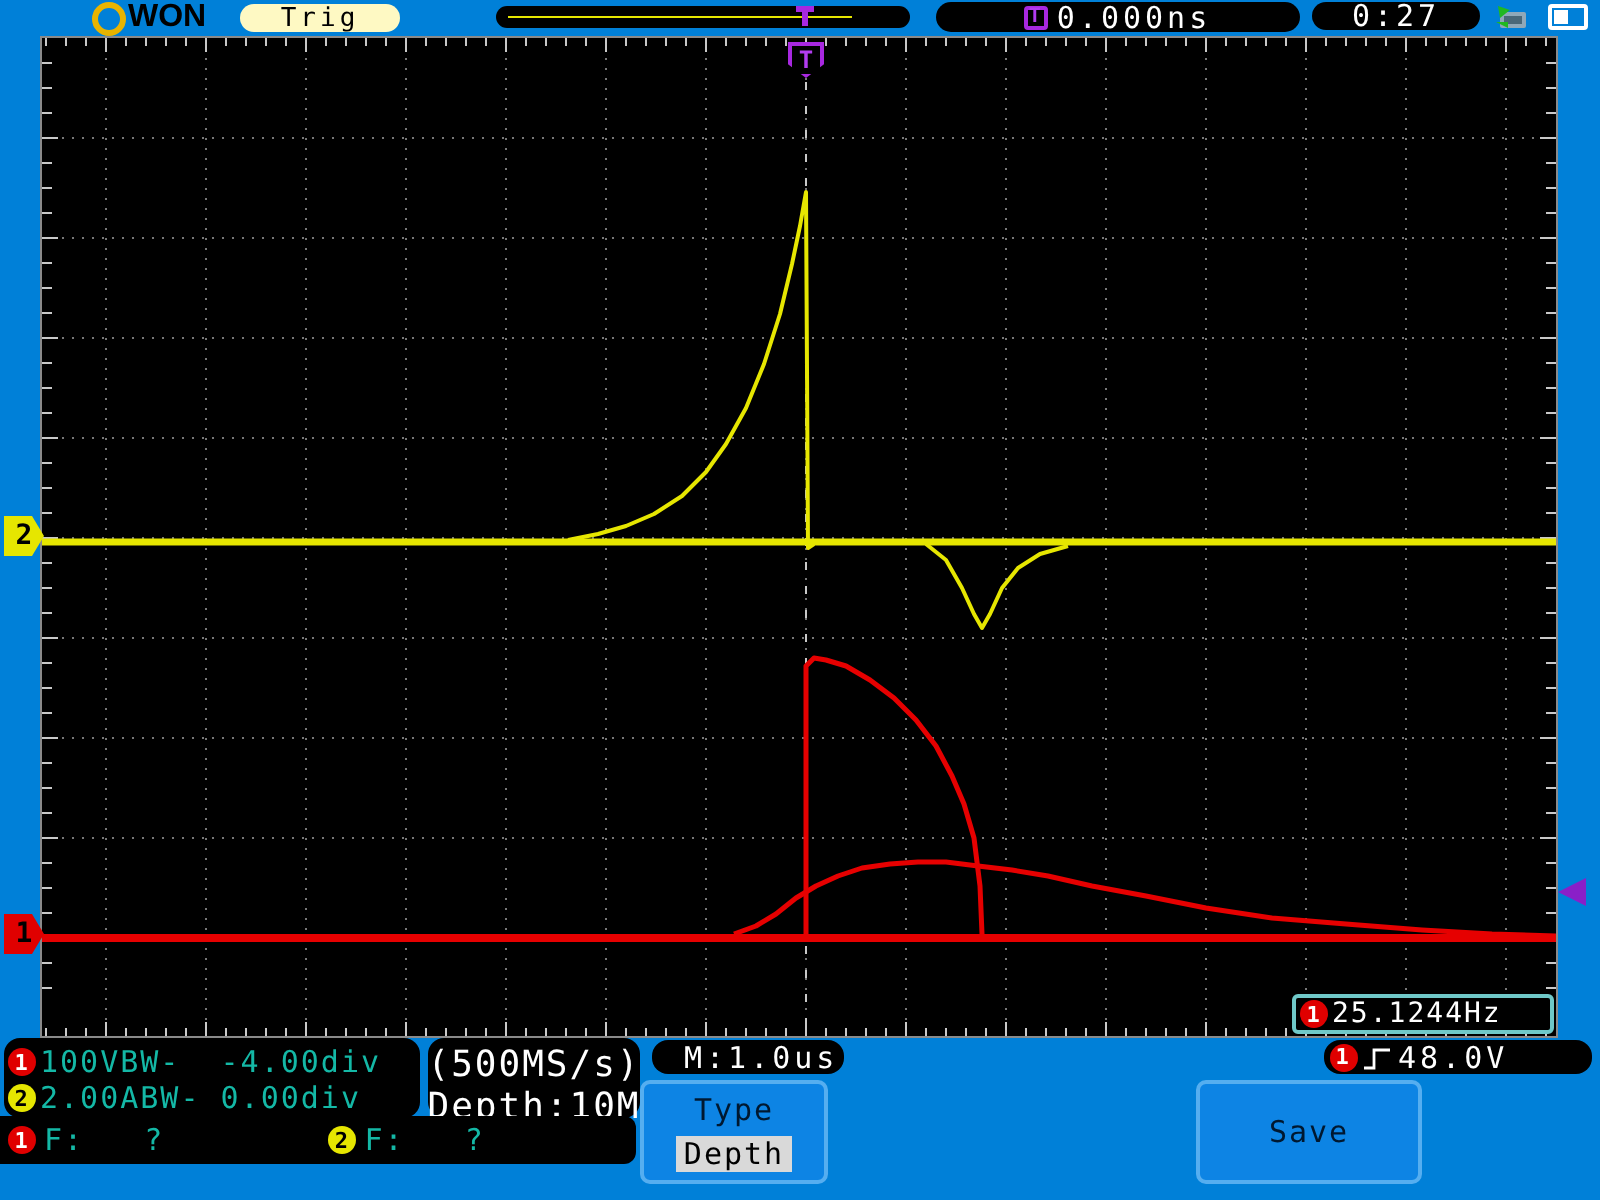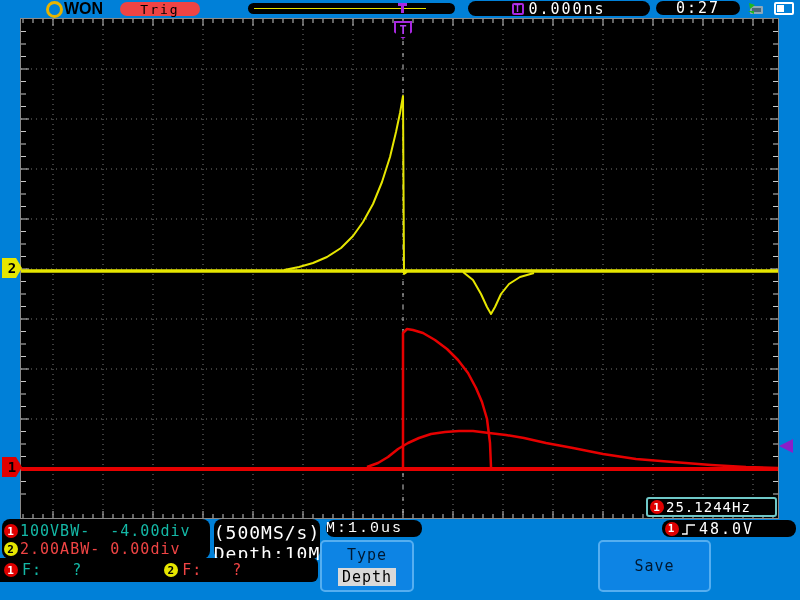--- a/index.html
+++ b/index.html
@@ -3,21 +3,21 @@
 <meta charset="utf-8">
 <style>
   html,body{margin:0;padding:0;}
   #screen{position:relative;width:800px;height:600px;background:#0080D8;overflow:hidden;
           font-family:"DejaVu Sans Mono","Liberation Mono",monospace;}
   .abs{position:absolute;}
   
   .logo{left:6px;top:0px;height:18px;display:flex;align-items:center;gap:1px;margin-left:40px;}
   .logo-o{width:11px;height:11px;border:3px solid #E8B400;border-radius:50%;}
   .logo-txt{color:#000;font-family:"Liberation Sans",sans-serif;font-weight:800;font-size:16px;letter-spacing:0px;line-height:16px;}
-  .trig-pill{left:120px;top:2px;width:80px;height:14px;background:#ef4444;border-radius:7px;
+  .trig-pill{left:120px;top:2px;width:80px;height:14px;background:#fef9c3;border-radius:7px;
              display:flex;align-items:center;justify-content:center;color:#000;font-size:13px;letter-spacing:2px;}
   .preview{left:248px;top:3px;width:207px;height:11px;background:#000;border-radius:6px;}
   .preview-line{left:6px;top:5px;width:172px;height:1px;background:#E6E600;}
   .preview-t{left:150px;top:0px;width:9px;height:10px;}
   .preview-t .bar{position:absolute;left:0;top:0;width:9px;height:3px;background:#A828E0;}
   .preview-t .stem{position:absolute;left:3px;top:3px;width:3px;height:7px;background:#A828E0;}
   .pill{background:#000;border-radius:8px;display:flex;align-items:center;color:#fff;font-size:15px;letter-spacing:2px;}
   .time-pill{left:468px;top:1px;width:182px;height:15px;justify-content:center;gap:4px;}
   .t-icon{width:12px;height:12px;border:2px solid #A828E0;border-radius:2px;color:#B23CF0;font-size:10px;font-weight:bold;
           display:flex;align-items:center;justify-content:center;background:#000;box-sizing:border-box;}
@@ -40,24 +40,24 @@
   
   .badge{display:inline-flex;width:14px;height:14px;border-radius:50%;align-items:center;justify-content:center;
          font-size:11px;font-weight:bold;flex:none;}
   .badge-red{background:#E00000;color:#fff;}
   .badge-yel{background:#E6E600;color:#000;}
   .freq-box{left:646px;top:497px;width:131px;height:20px;background:#000;border:2px solid #6FC8C8;border-radius:3px;
             display:flex;align-items:center;gap:2px;padding-left:2px;box-sizing:border-box;color:#fff;font-size:14px;letter-spacing:1px;}
   .chinfo{left:2px;top:519px;width:208px;height:40px;background:#000;border-radius:8px;padding:3px 2px;box-sizing:border-box;
           display:flex;flex-direction:column;justify-content:space-between;}
   .chinfo-line{display:flex;align-items:center;gap:2px;font-size:15px;letter-spacing:1px;white-space:pre;}
-  .ch1-color{color:#14b8a6;} .ch2-color{color:#ef4444;}
+  .ch1-color{color:#14b8a6;} .ch2-color{color:#14b8a6;}
   .acq-box{left:214px;top:519px;width:106px;height:40px;background:#000;border-radius:8px;color:#fff;font-size:18px;
            display:flex;flex-direction:column;align-items:center;justify-content:space-between;padding:3px 0;box-sizing:border-box;letter-spacing:1px;}
-  .m-pill{left:326px;top:520px;width:96px;height:17px;padding-left:0;box-sizing:border-box;font-family:Liberation Mono, monospace;}
+  .m-pill{left:326px;top:520px;width:96px;height:17px;padding-left:16px;box-sizing:border-box;}
   .trigset-pill{left:662px;top:520px;width:134px;height:17px;gap:2px;padding-left:3px;box-sizing:border-box;}
   .fbar{left:0px;top:558px;width:318px;height:24px;background:#000;border-radius:0 6px 6px 0;
         display:flex;align-items:center;gap:4px;padding-left:4px;box-sizing:border-box;font-size:15px;letter-spacing:1px;}
   .fbar .f2{margin-left:78px;}
   .fbar span.ftext{white-space:pre;}
   
   .menu-btn{background:#0D84E4;border:2px solid #55AEF0;border-radius:5px;box-sizing:border-box;
             color:#001830;font-size:15px;letter-spacing:1px;display:flex;flex-direction:column;align-items:center;justify-content:center;}
   .type-btn{left:320px;top:540px;width:94px;height:52px;gap:4px;text-align:right;}
   .type-val{background:#D9D9D9;color:#000;padding:0px 4px;}

